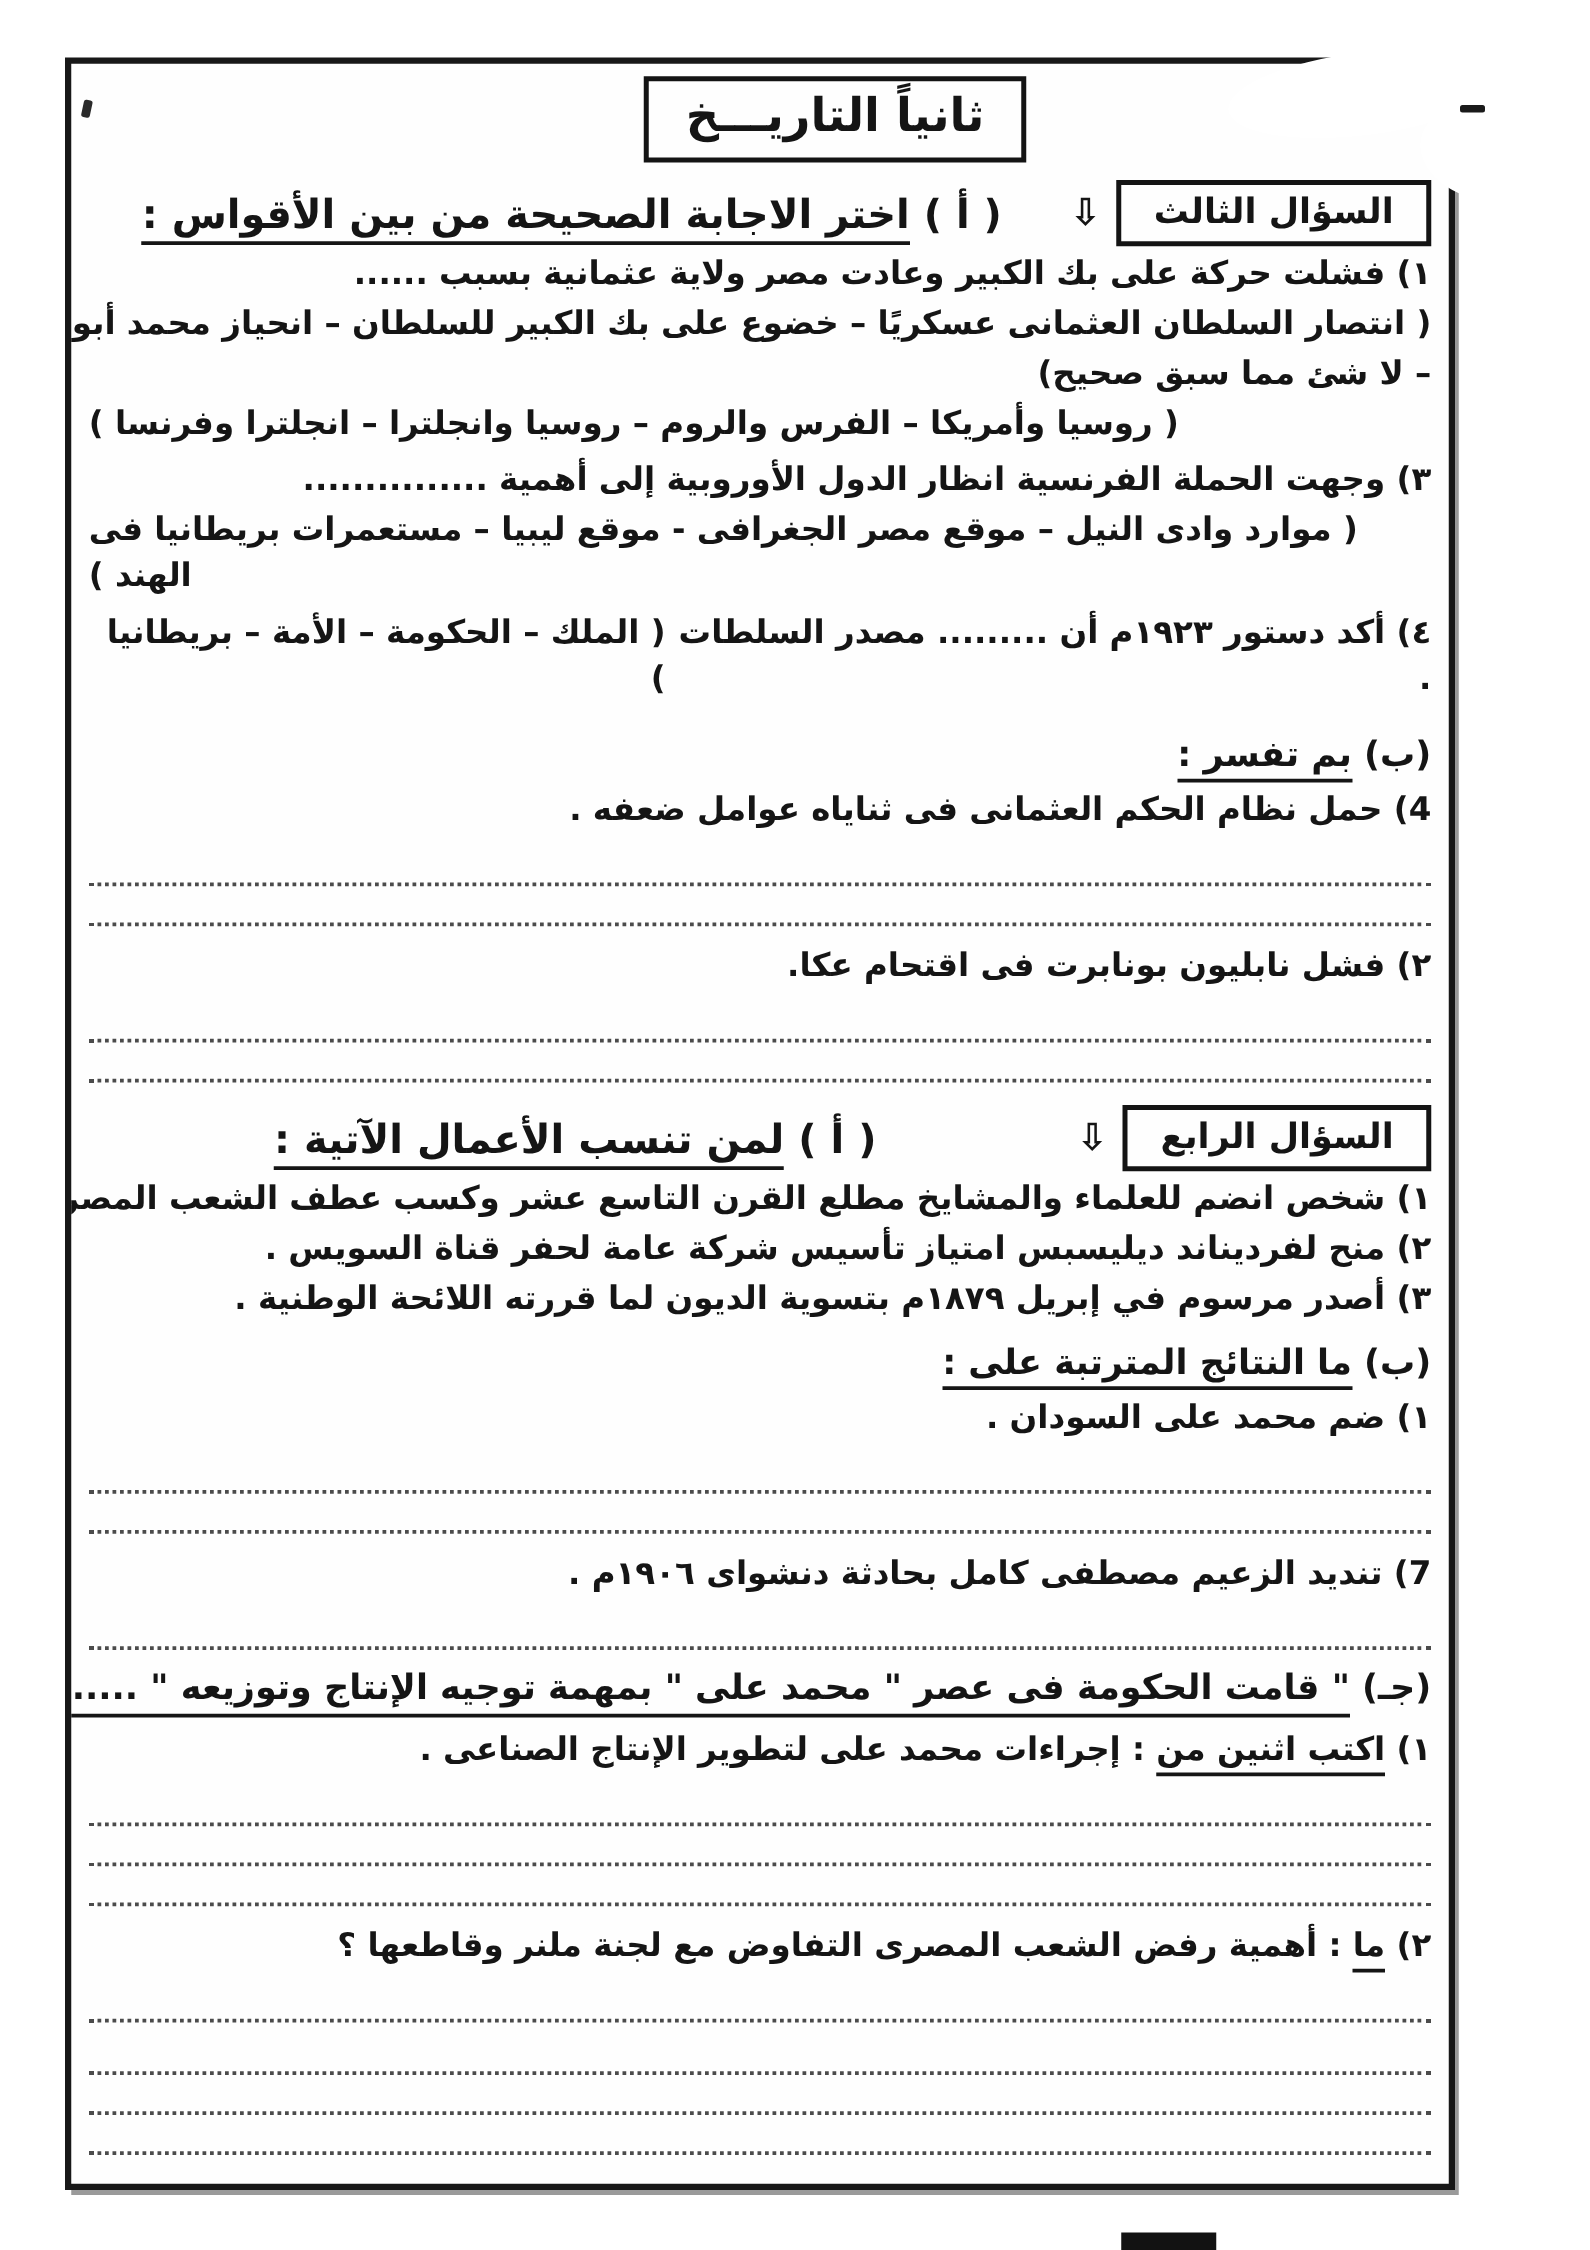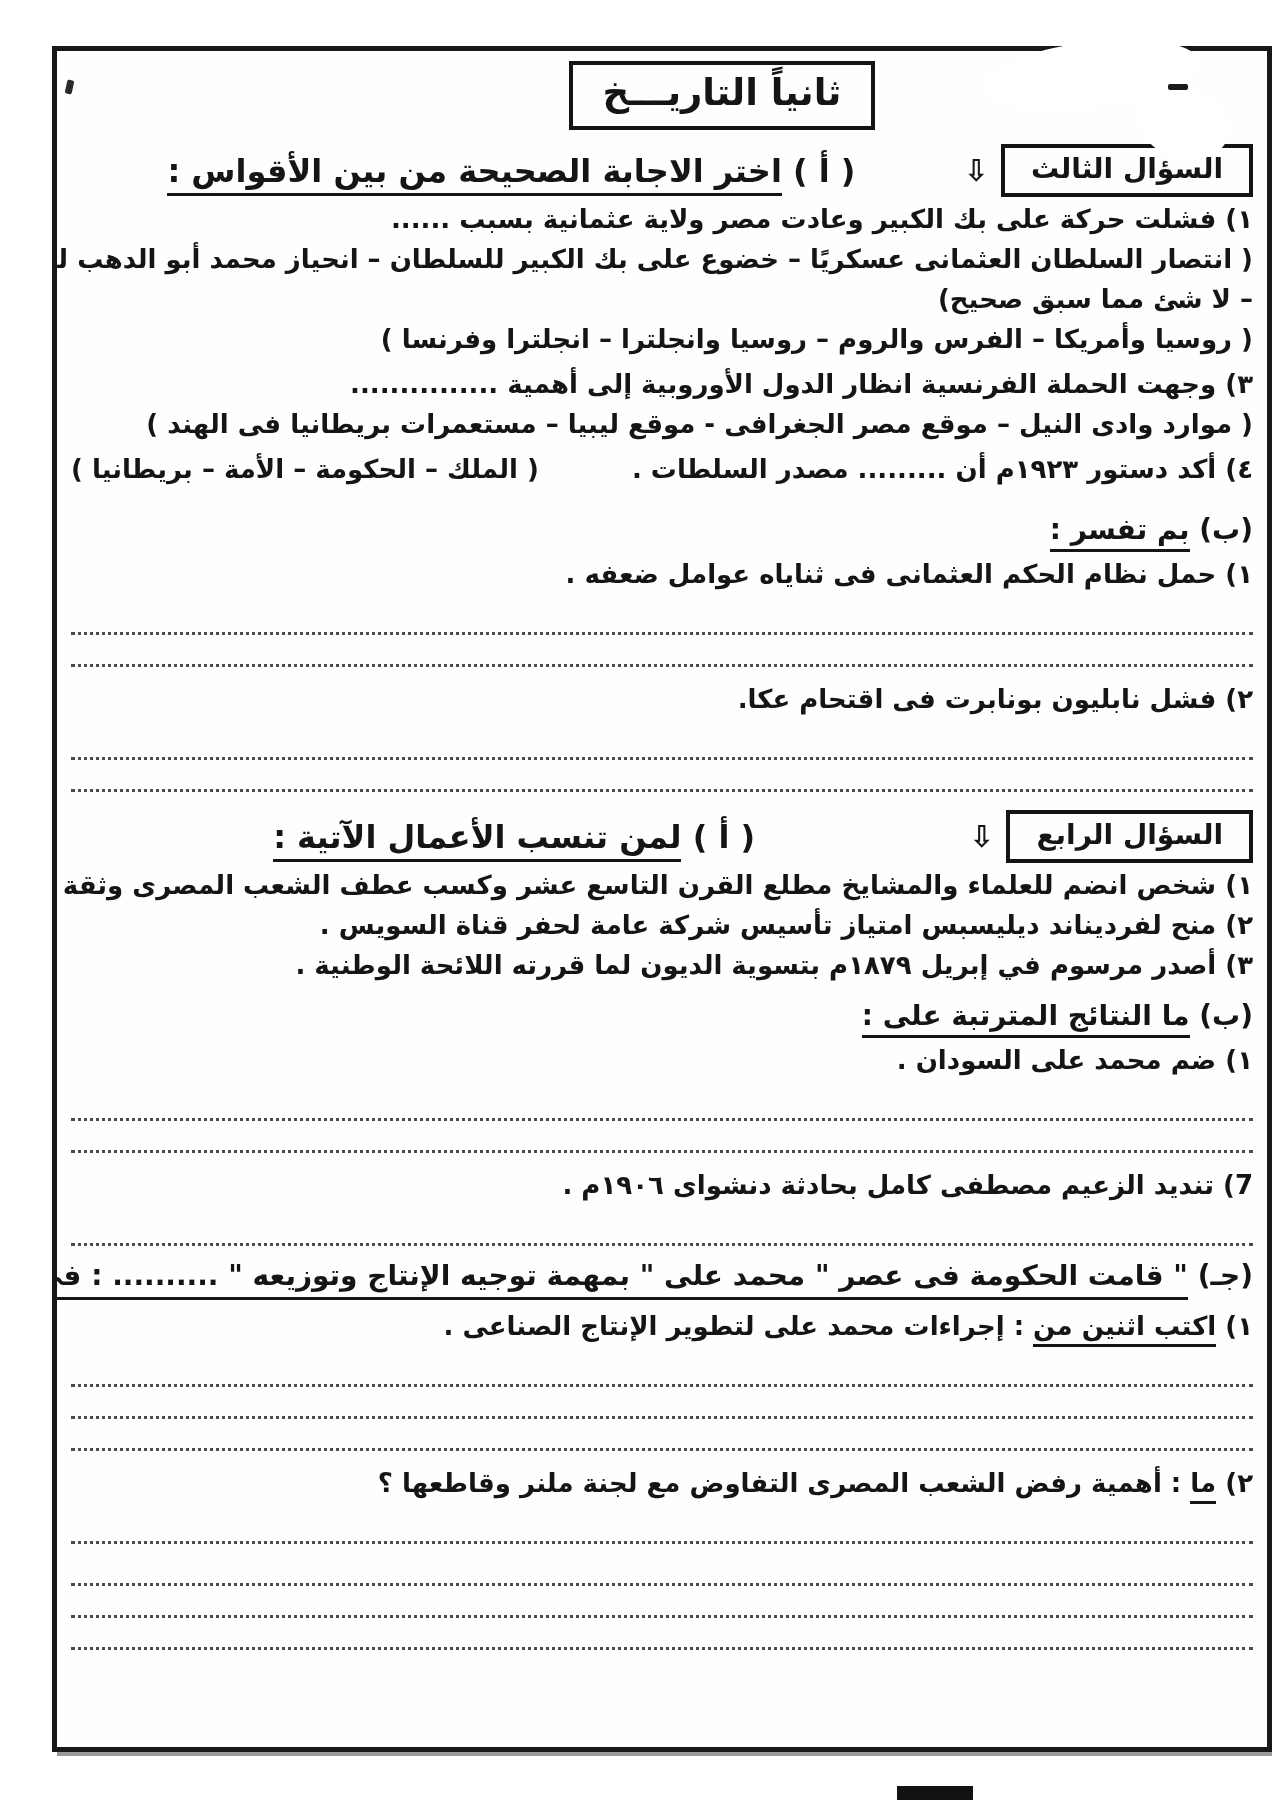--- a/index.html
+++ b/index.html
@@ -4,21 +4,21 @@
 <style>
   html,body{margin:0;padding:0;}
   body{
     width:1272px;height:1800px;position:relative;
     background:#ffffff;
     font-family:"DejaVu Sans",sans-serif;
     color:#151515;
     overflow:hidden;
   }
   .frame{
-    position:absolute;left:52px;top:46px;width:1220px;height:1706px;
+    position:absolute;left:52px;top:46px;width:1112px;height:1706px;
     border:5px solid #181818;
     box-shadow:4px 5px 0 -1px #9a9a9a;
     background:#fefefe;
     box-sizing:border-box;
     overflow:hidden;
   }
   .content{
     direction:rtl;
     padding:0 14px 0 14px;
     font-weight:bold;
@@ -35,21 +35,21 @@
   .qbox{
     border:4px solid #141414;
     padding:4px 26px 8px 26px;
     font-size:28px;white-space:nowrap;
   }
   .arrow{font-size:30px;line-height:1;}
   .qa{margin:0 auto;font-size:32px;white-space:nowrap;text-align:right;}
   .u{border-bottom:3px solid #151515;padding-bottom:3px;}
   .line{font-size:26px;line-height:37px;margin:3px 0;}
   .nowrap{white-space:nowrap;}
-  .center{text-align:right;}
+  .center{text-align:left;}
   .between{display:flex;justify-content:space-between;align-items:baseline;}
   .part-head{font-size:28px;line-height:36px;margin:24px 0 8px 0;}
   .dotted{border-bottom:3px dotted #4b4b4b;height:29px;}
   .dotted.gap{margin-top:10px;}
   .mt8{margin-top:8px;}
   .mt14{margin-top:14px;}
   .mt18{margin-top:18px;}
   .chead .u{display:inline-block;max-width:100%;}
   
   .blob{
@@ -91,21 +91,21 @@
     <div class="line between mt8">
       <span>٤) أكد دستور ١٩٢٣م أن ......... مصدر السلطات .</span>
       <span>( الملك – الحكومة – الأمة – بريطانيا )</span>
     </div>
 
     <div class="part-head">
       <span>(ب)</span>
       <span class="u">بم تفسر :</span>
     </div>
 
-    <div class="line mt8">١) حمل نظام الحكم العثمانى فى ثناياه عوامل ضعفه .</div>
+    <div class="line mt8">4) حمل نظام الحكم العثمانى فى ثناياه عوامل ضعفه .</div>
     <div class="dotted gap"></div>
     <div class="dotted"></div>
     <div class="line mt14">٢) فشل نابليون بونابرت فى اقتحام عكا.</div>
     <div class="dotted gap"></div>
     <div class="dotted"></div>
 
     <div class="qheader mt18">
       <span class="qbox">السؤال الرابع</span>
       <span class="arrow">⇩</span>
       <span class="qa">

